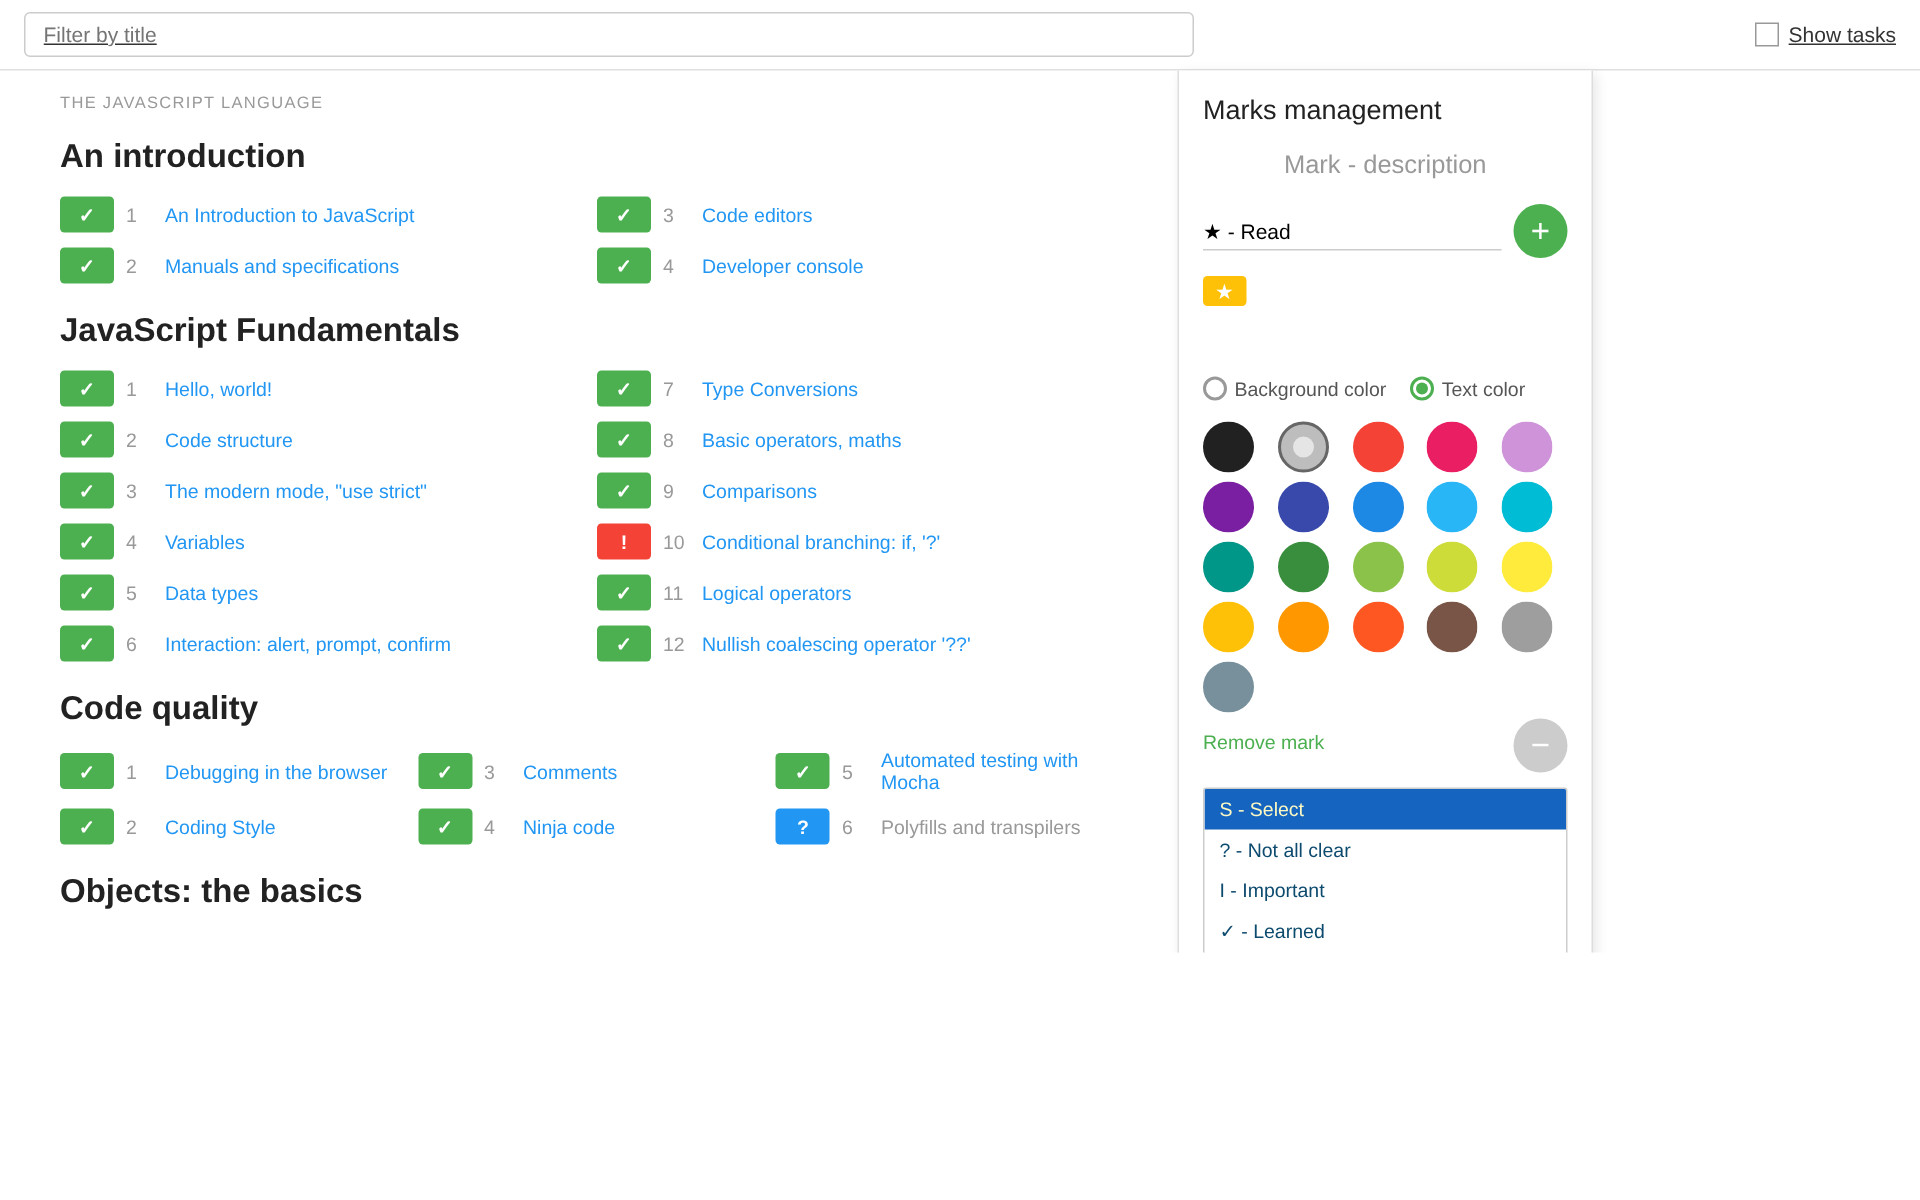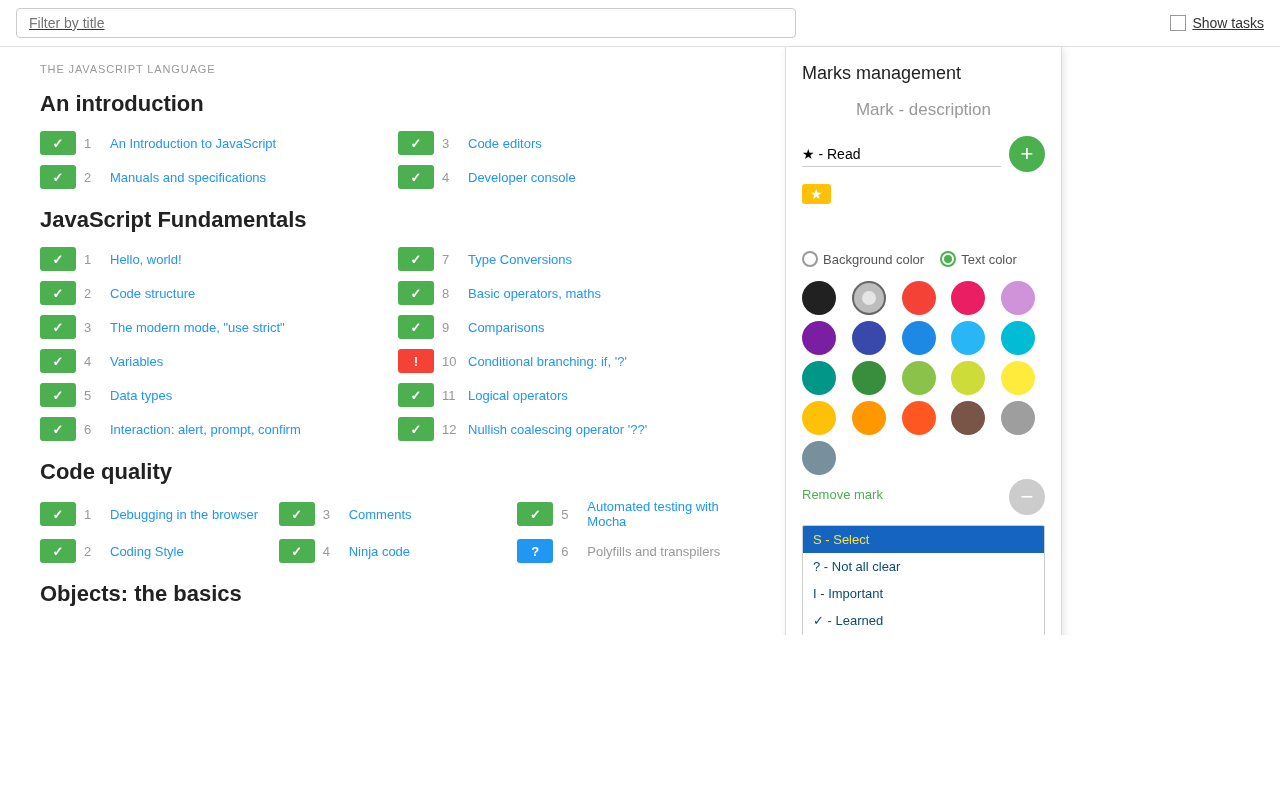--- a/index.html
+++ b/index.html
@@ -267,21 +267,21 @@
       overflow: hidden;
       margin-top: 4px;
     }
 
     .dropdown-item {
       padding: 6px 10px;
       font-size: 13px;
       cursor: pointer;
       color: #0c4a6e;
     }
-    .dropdown-item.selected-item { background: #1565C0; color: #fde047; }
+    .dropdown-item.selected-item { background: #1565C0; color: #fef9c3; }
 
     .items-grid-2col {
       display: grid;
       grid-template-columns: 1fr 1fr;
       gap: 6px 16px;
       margin-bottom: 12px;
     }
   </style>
 </head>
 <body>

